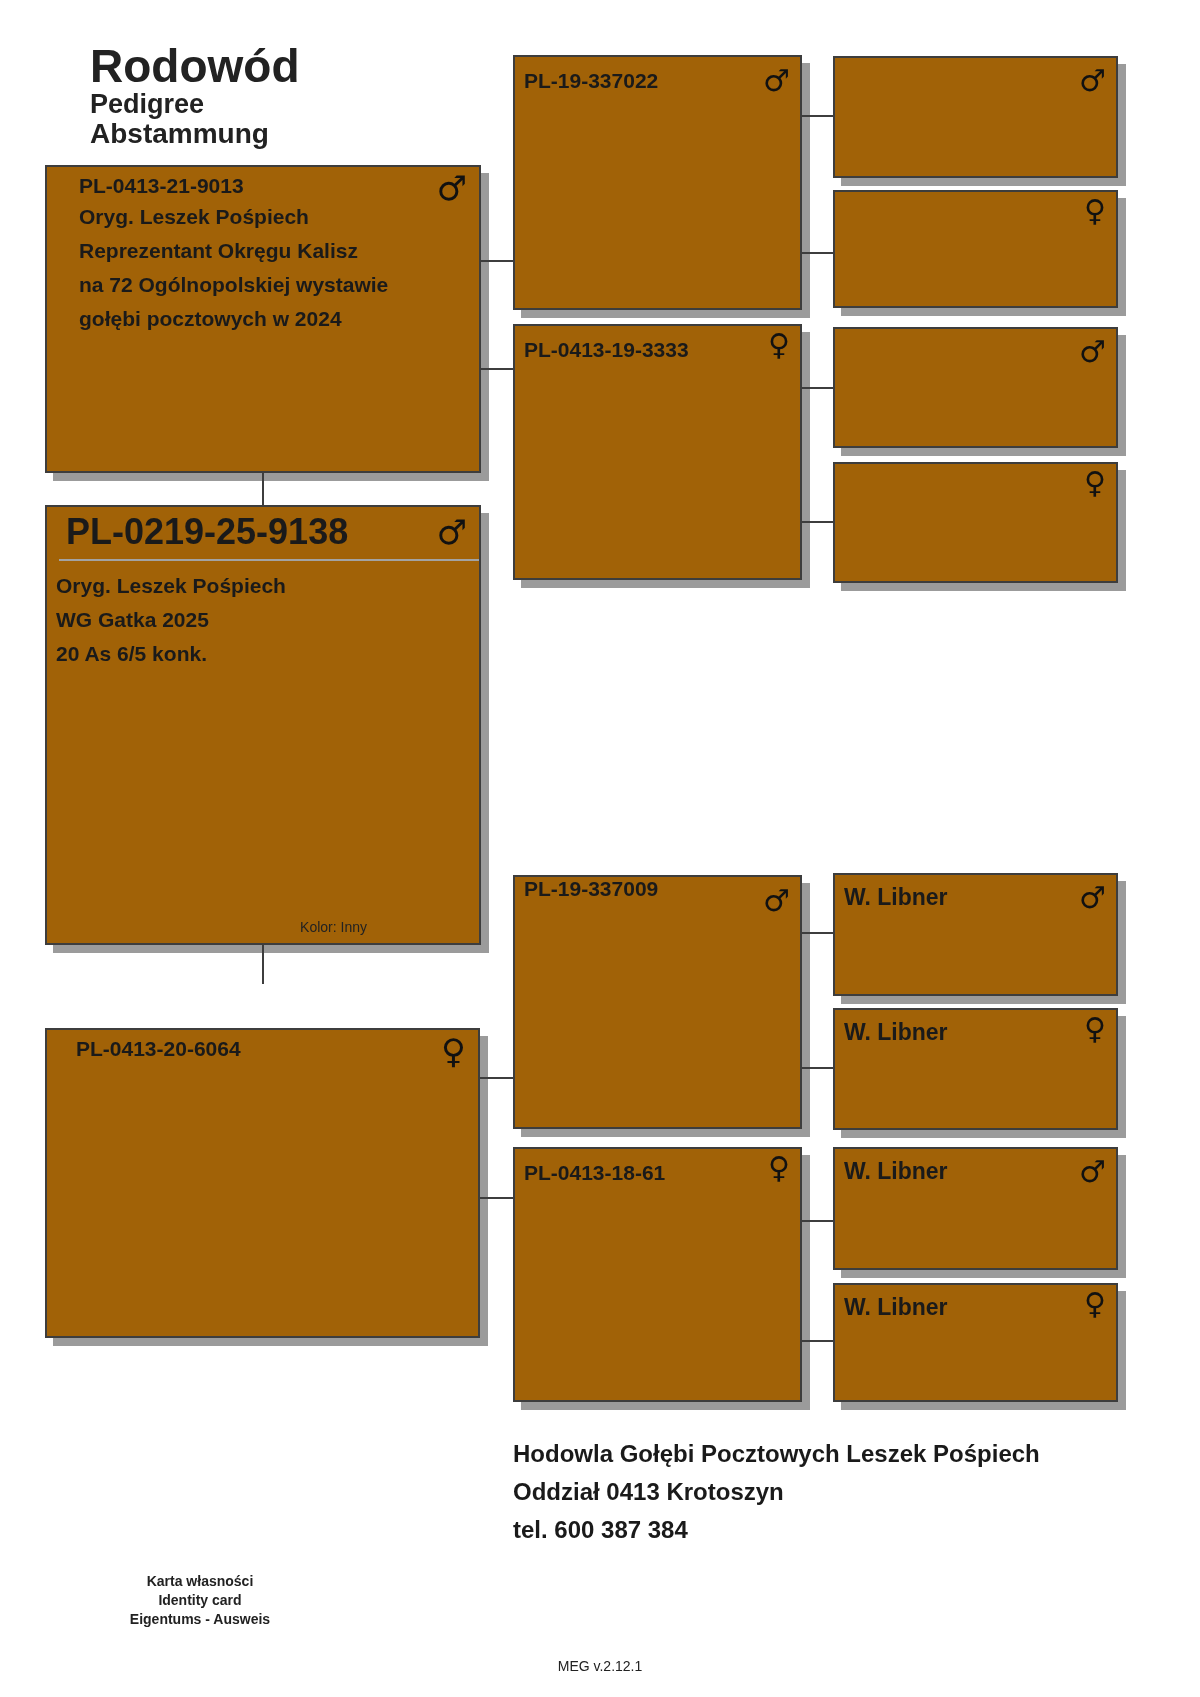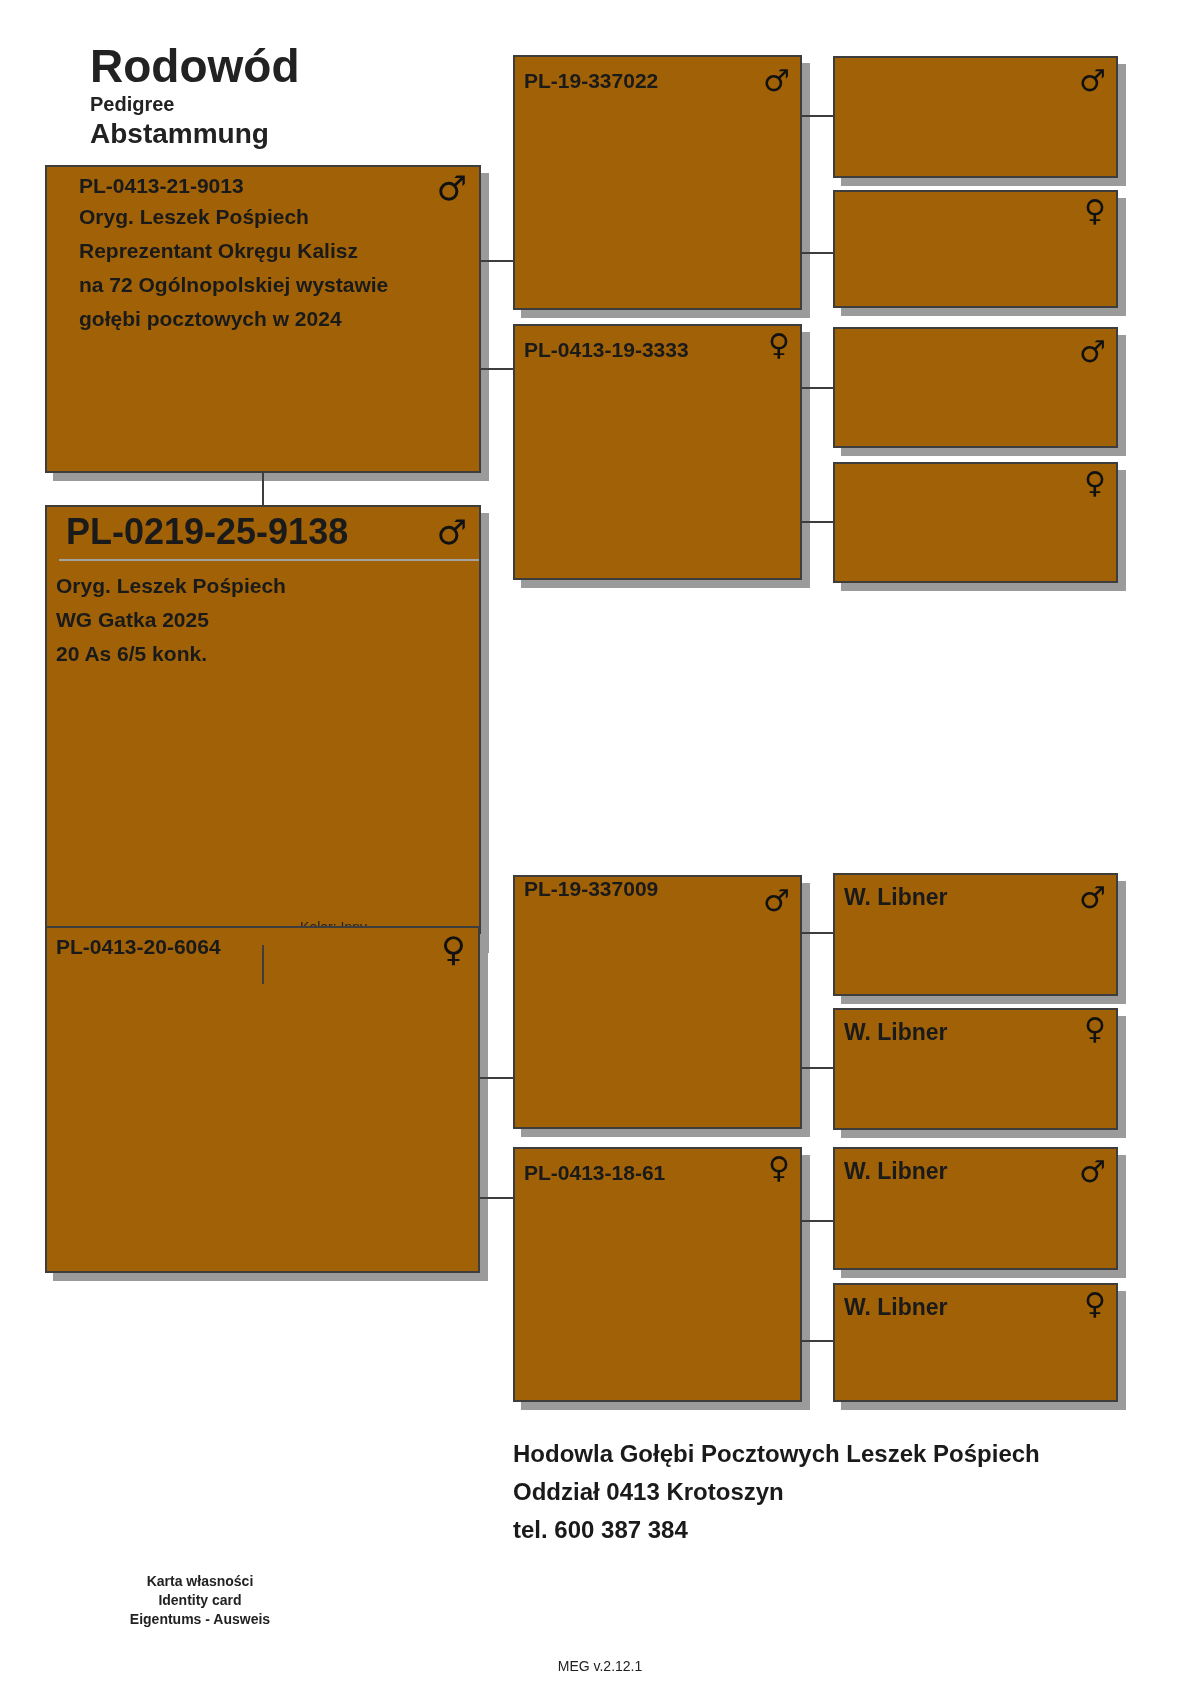--- a/index.html
+++ b/index.html
@@ -23,21 +23,21 @@
     position:absolute;top:2px;right:12px;font-size:34px;line-height:38px;
     font-family:"DejaVu Sans",sans-serif;font-weight:normal;color:#111;
   }
   .sex.small{font-size:30px;line-height:34px;right:10px;top:3px;}
   .conn{position:absolute;background:#3d3d3d;}
   .title{
     position:absolute;left:90px;top:42px;width:270px;text-align:left;
     font-weight:bold;color:#222;
   }
   .title .t1{font-size:46px;line-height:48px;letter-spacing:0px;}
-  .title .t2{font-size:20px;line-height:29px;}
+  .title .t2{font-size:27px;line-height:29px;}
   .title .t3{font-size:28px;line-height:30px;}
   .mainbox-header{
     position:relative;border-bottom:2px solid #a3a3a3;height:54px;box-sizing:border-box;margin-left:12px;
   }
   .mainbox-header .bigring{
     font-weight:bold;font-size:36px;line-height:50px;padding-left:7px;white-space:nowrap;
   }
   .colornote{
     position:absolute;right:112px;bottom:8px;font-size:14px;font-weight:normal;color:#222;
   }
@@ -78,21 +78,21 @@
     <div class="mainbox-header">
       <div class="bigring">PL-0219-25-9138</div>
       <span class="sex" style="top:6px;">♂</span>
     </div>
     <div class="bodylines" style="padding-top:8px;">Oryg. Leszek Pośpiech
 WG Gatka 2025
 20 As 6/5 konk.</div>
     <div class="colornote">Kolor: Inny</div>
   </div>
 
-  <div class="box" style="left:45px;top:926px;width:435px;height:347px;">
+  <div class="box" style="left:45px;top:1028px;width:435px;height:310px;padding-left:20px;">
     <div class="ring">PL-0413-20-6064</div>
     <span class="sex">♀</span>
     <div class="bodylines"></div>
   </div>
 
   <div class="box" style="left:513px;top:55px;width:289px;height:255px;">
     <div class="ring" style="padding-top:12px;">PL-19-337022</div>
     <span class="sex small" style="top:7px;">♂</span>
   </div>
   <div class="box" style="left:513px;top:324px;width:289px;height:256px;">

